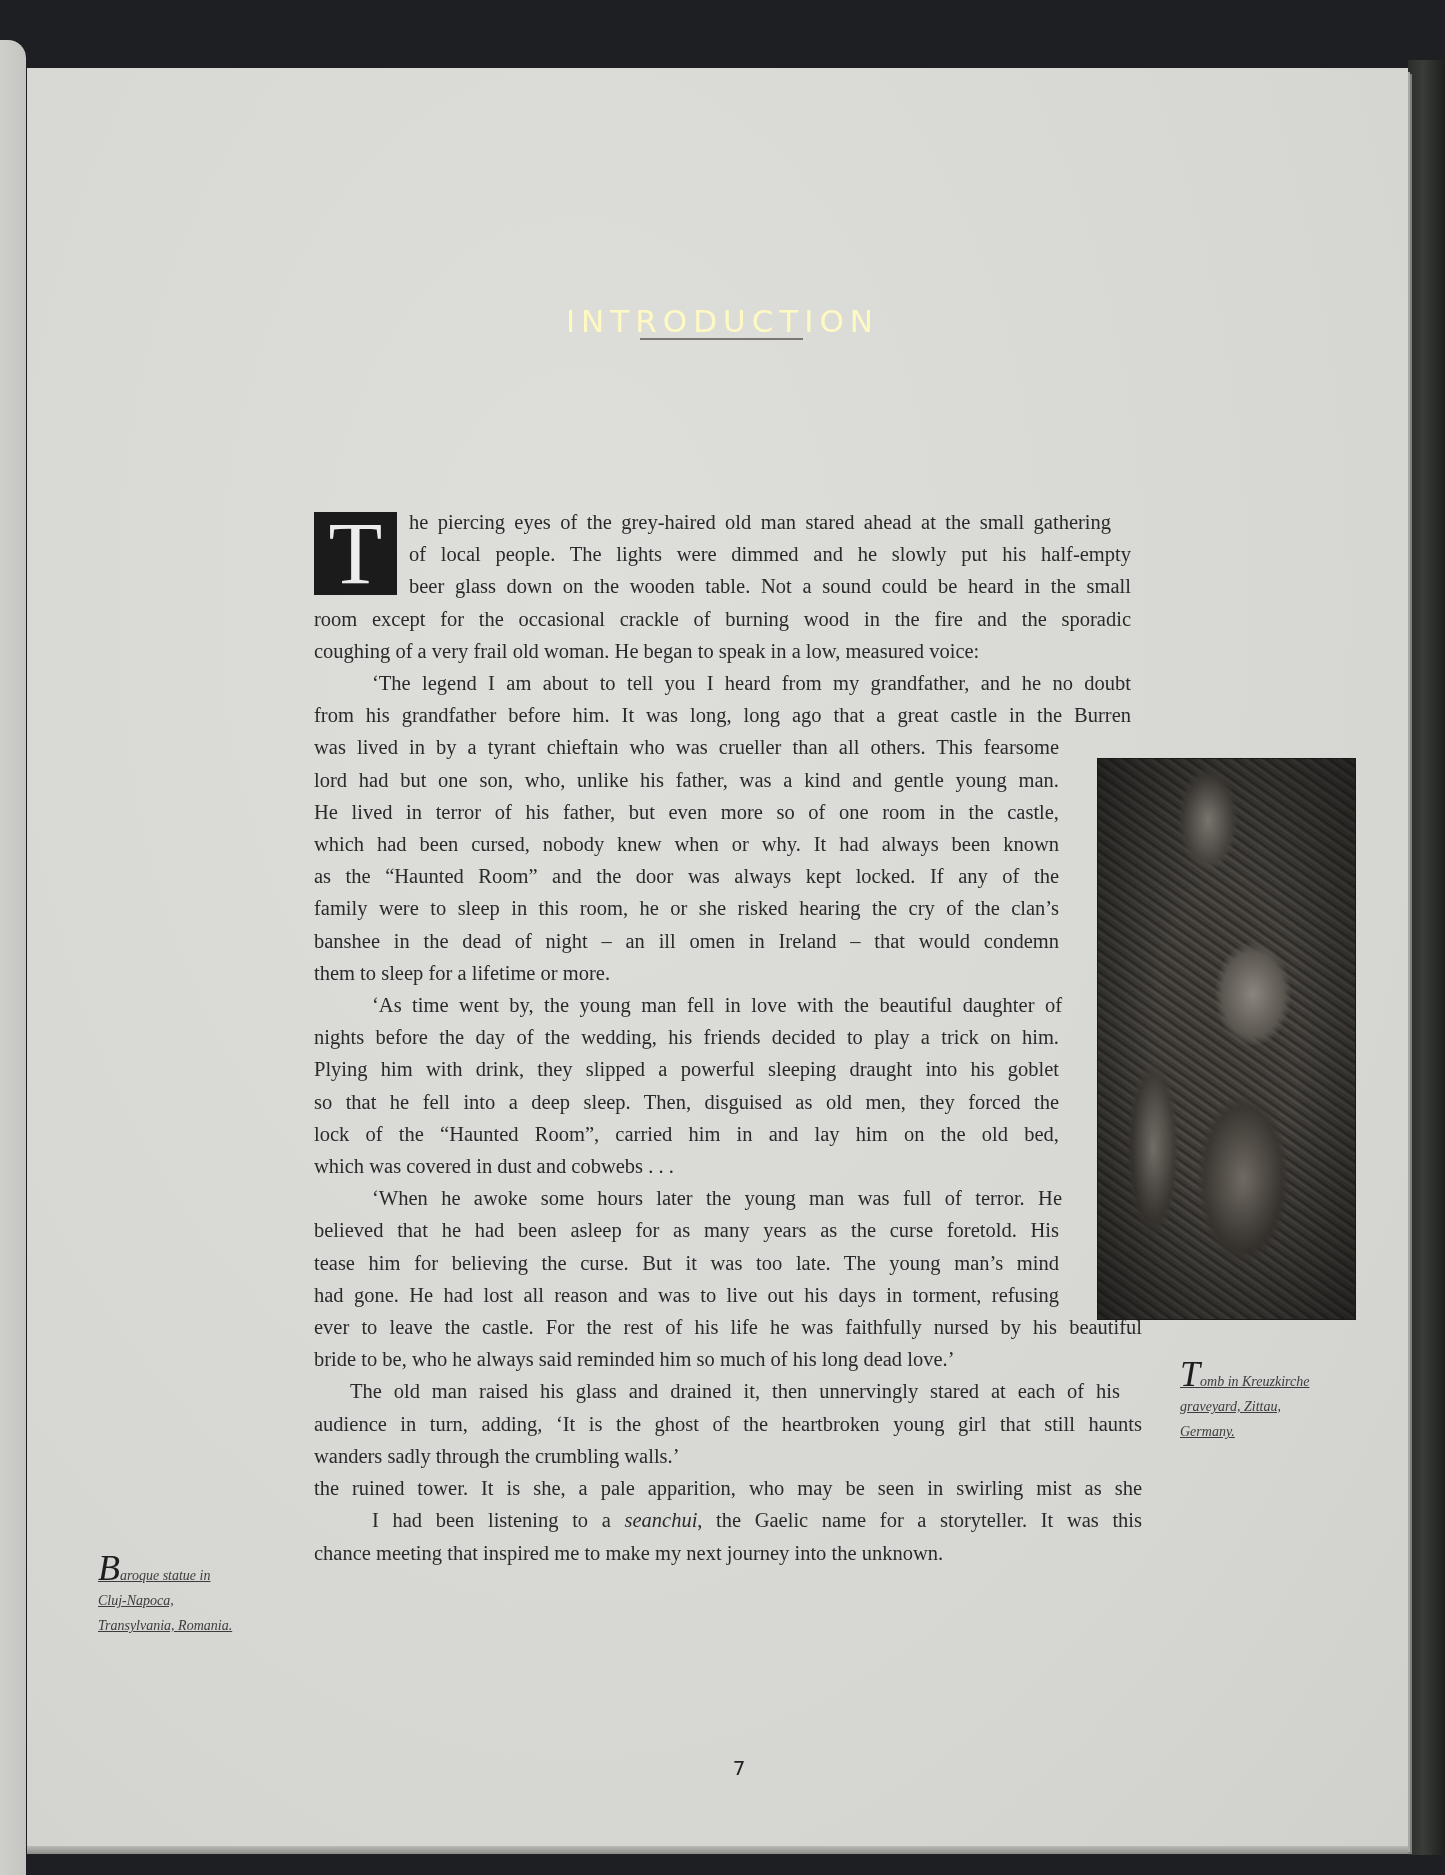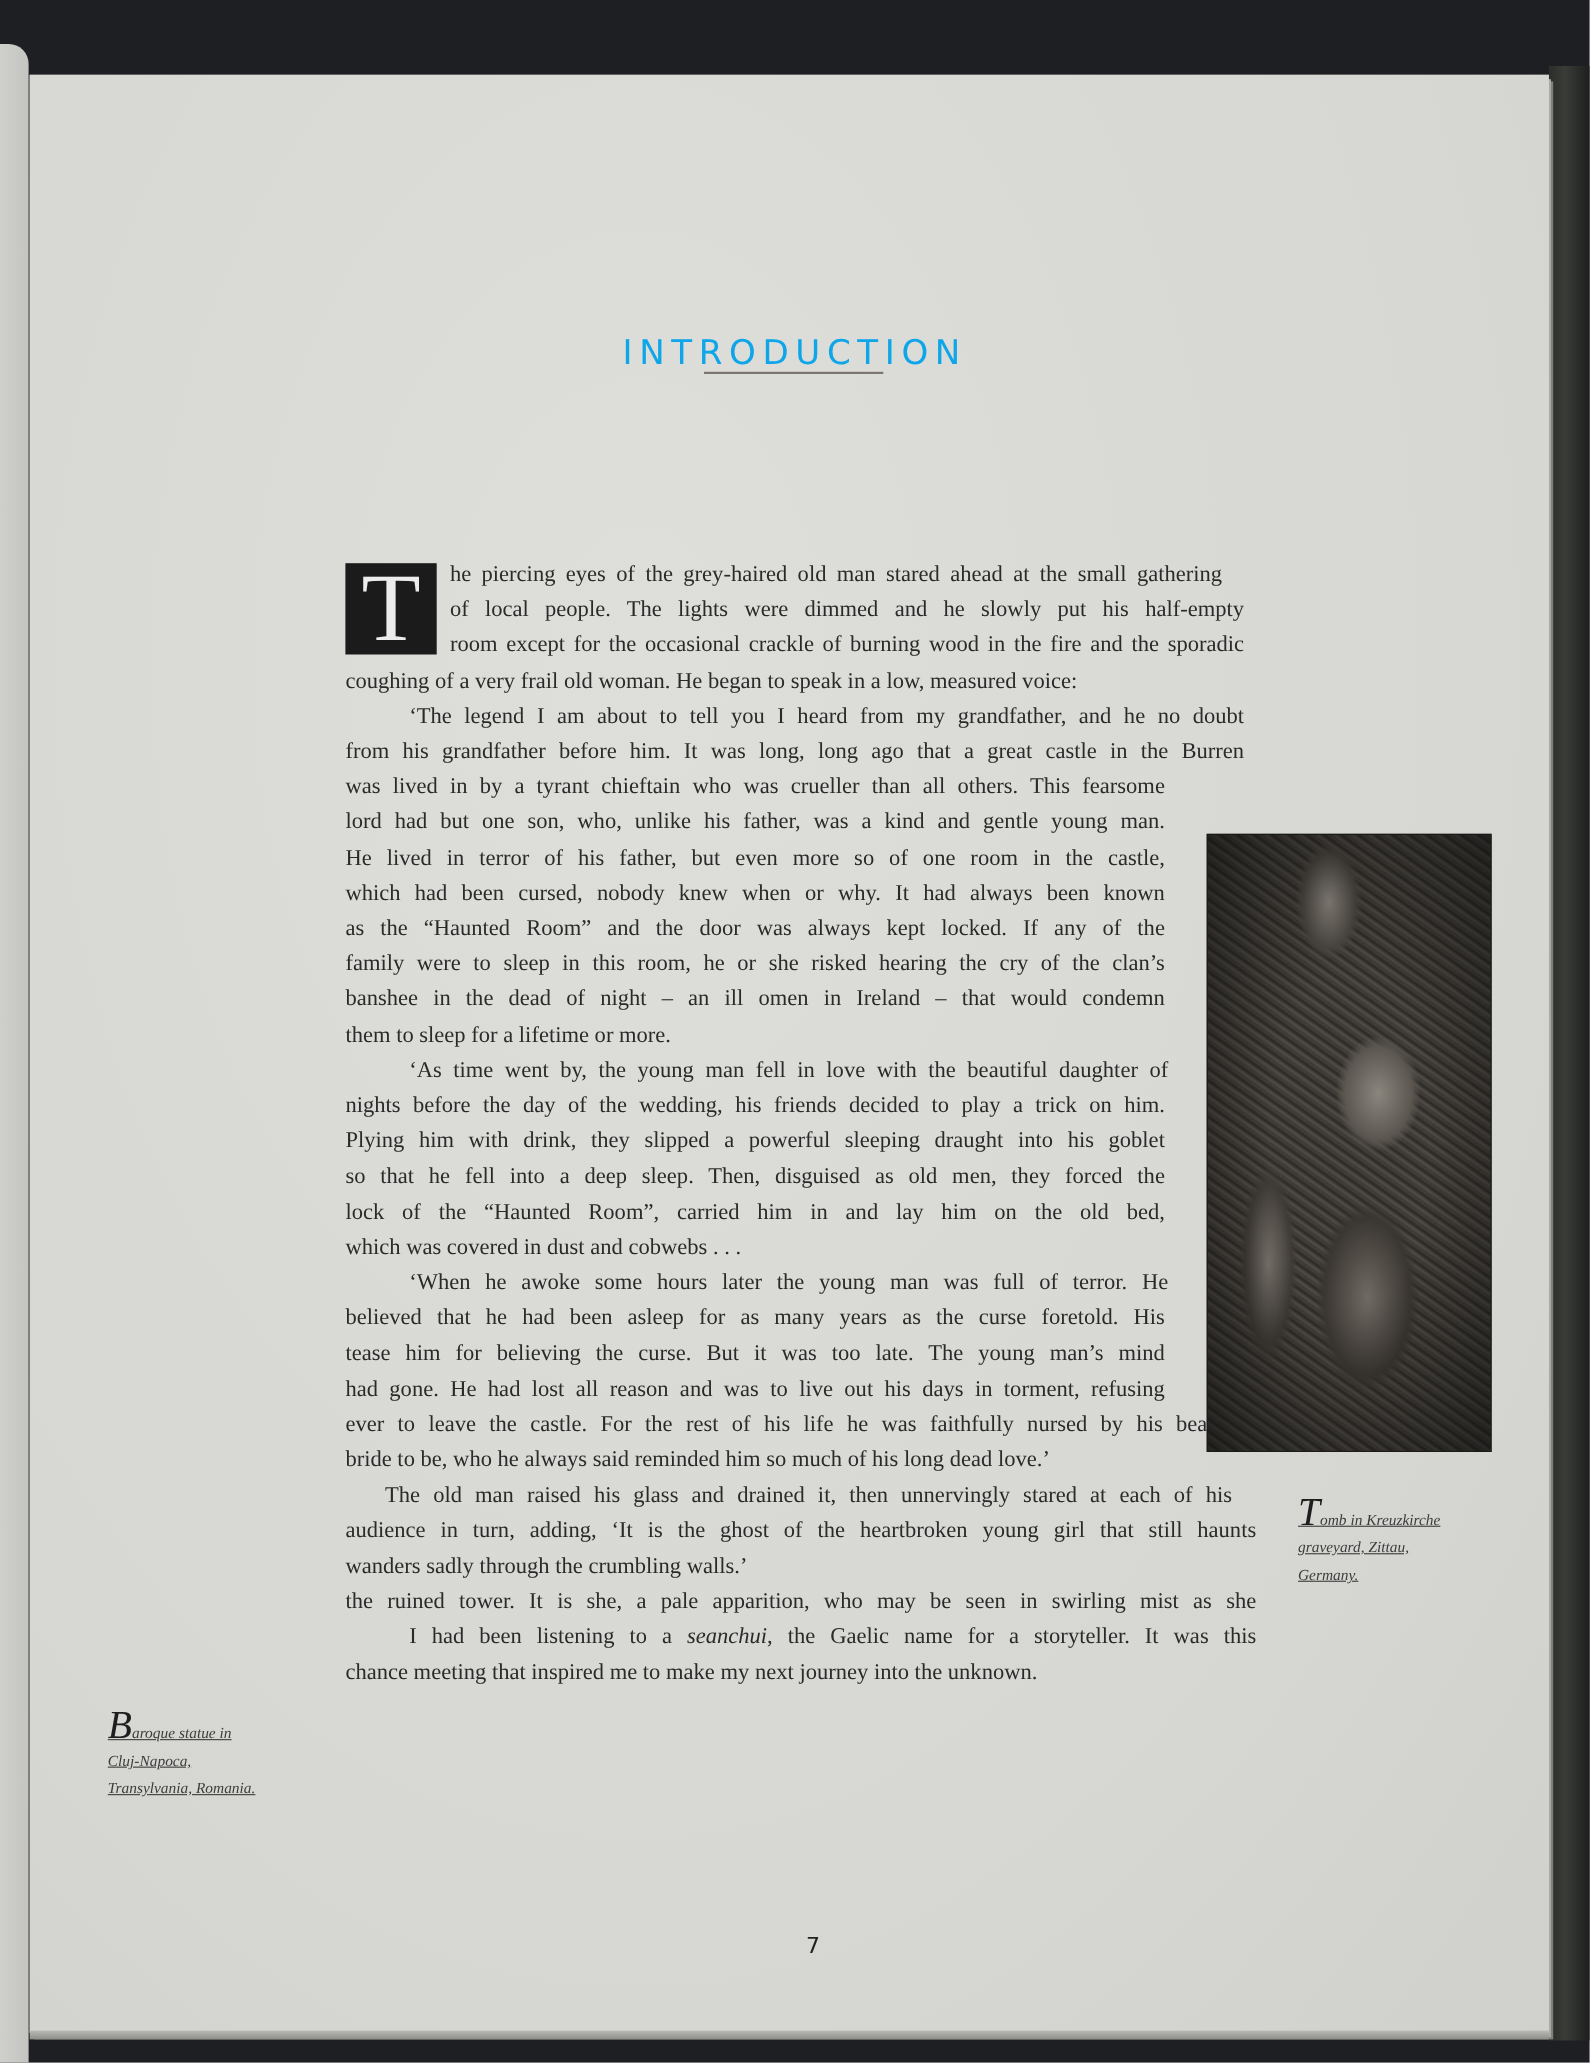--- a/index.html
+++ b/index.html
@@ -19,21 +19,21 @@
     background-image:radial-gradient(ellipse at 40% 30%, #dedfdb 0%, #d6d7d3 70%, #d0d1cd 100%);
     box-shadow: 2px 4px 0 #a9aaa6, 4px 6px 0 #7f807c;
   }
   .page-edge {
     position:absolute; left:27px; top:1846px; width:1381px; height:8px;
     background:linear-gradient(#b9bab6,#8d8e8a);
   }
   .title {
     position:absolute; left:0; width:1445px; top:282px; text-align:center;
     font-family:"DejaVu Sans", sans-serif; font-size:31px; letter-spacing:6px;
-    color:#0ea5e9; font-weight:normal;
+    color:#fef9c3; font-weight:normal;
   }
   .title-rule {
     position:absolute; left:640px; top:338px; width:163px; height:2px;
     background:#7b7670;
   }
   .body-text {
     position:absolute; left:314px; top:506px; width:820px;
     font-size:20.5px; line-height:32.2px; color:#2a2a2a;
     text-align:justify;
   }
@@ -87,20 +87,21 @@
 
 <h1 class="title">INTRODUCTION</h1>
 <div class="title-rule"></div>
 
 <div class="body-text">
 
   <div>
     <span class="dropcap">T</span>
     <span class="line" style="width:722px;margin-left:75px">he piercing eyes of the grey-haired old man stared ahead at the small gathering</span>
     <span class="line" style="width:722px;margin-left:95px">of local people. The lights were dimmed and he slowly put his half-empty</span>
+    <span class="line" style="width:722px;margin-left:95px">beer glass down on the wooden table. Not a sound could be heard in the small</span>
     <span class="line" style="width:817px">room except for the occasional crackle of burning wood in the fire and the sporadic</span>
     <span class="line last" style="width:817px">coughing of a very frail old woman. He began to speak in a low, measured voice:</span>
   </div>
 
   <div>
     <span class="line" style="width:759px;margin-left:58px">‘The legend I am about to tell you I heard from my grandfather, and he no doubt</span>
     <span class="line" style="width:817px">from his grandfather before him. It was long, long ago that a great castle in the Burren</span>
     <span class="line narrow">was lived in by a tyrant chieftain who was crueller than all others. This fearsome</span>
     <span class="line narrow">lord had but one son, who, unlike his father, was a kind and gentle young man.</span>
     <span class="line narrow">He lived in terror of his father, but even more so of one room in the castle,</span>

